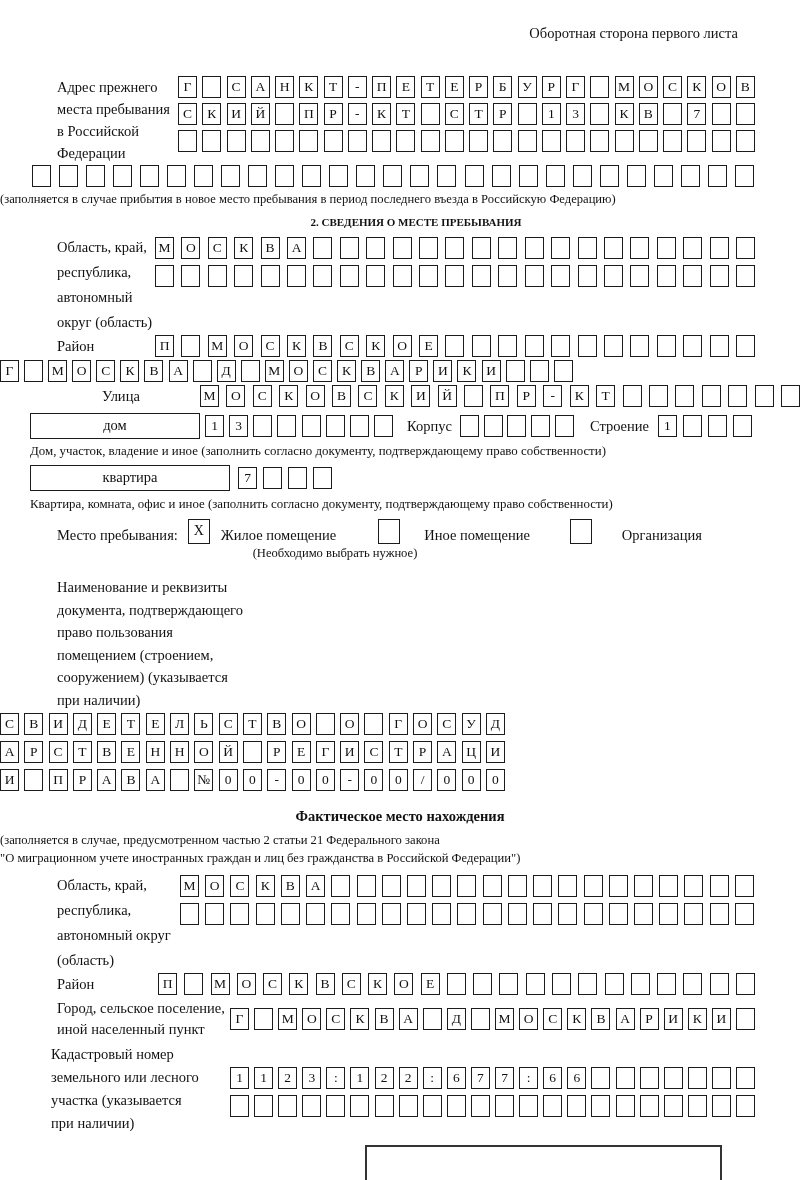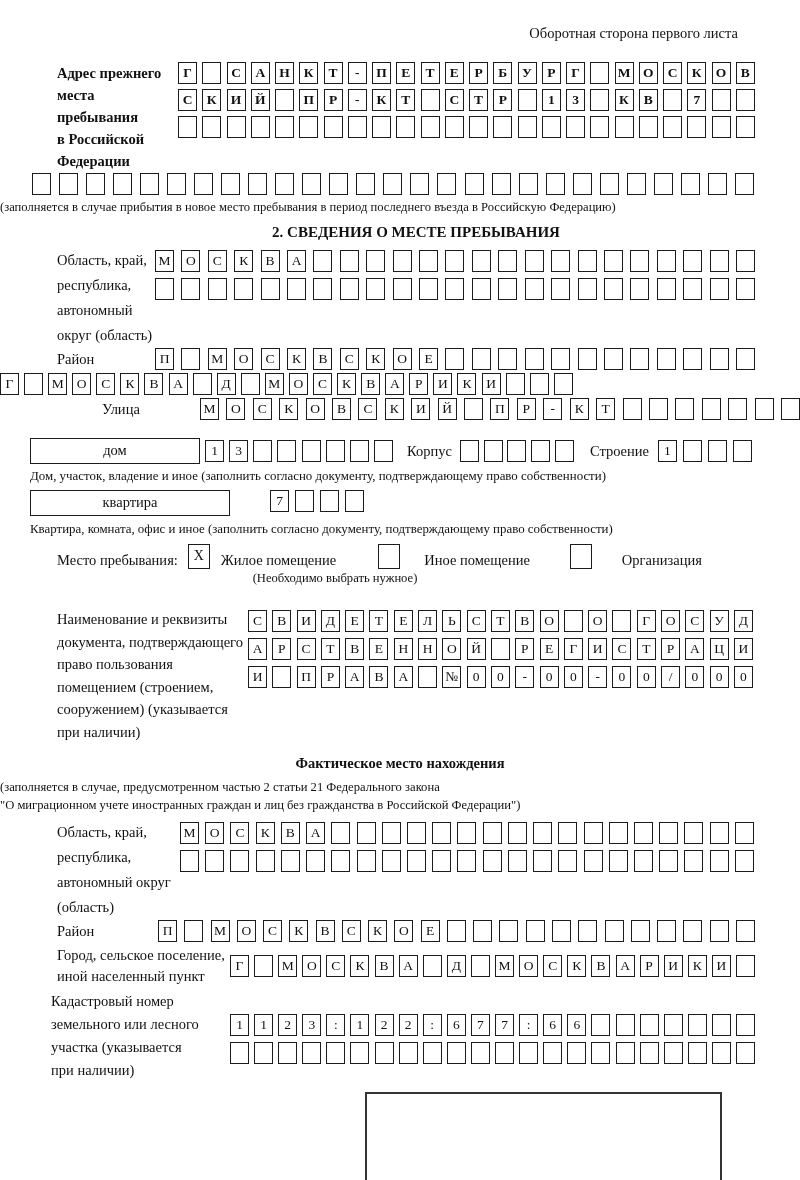--- a/index.html
+++ b/index.html
@@ -16,21 +16,21 @@
             font-size:14.5px;line-height:23px;flex:0 0 auto;}
   .checkbox{box-sizing:border-box;width:22px;height:25px;border:1.7px solid #1c1c1c;text-align:center;
             font-size:14px;line-height:22px;display:inline-block;flex:0 0 auto;}
   .title{font-weight:bold;text-align:center;}
 </style>
 </head>
 <body>
 
 <div style="text-align:right;padding:25px 62px 0 0;font-size:14.5px;">Оборотная сторона первого листа</div>
 
-<div class="row" style="margin-top:20px;font-weight:bold;">
+<div class="row" style="margin-top:34px;">
   <div class="lbl" style="width:178px;padding-left:57px;">
     <div>Адрес прежнего</div>
     <div>места пребывания</div>
     <div>в Российской</div>
     <div>Федерации</div>
   </div>
   <div class="stack">
     <div class="cells" style="width:577px;">
         <span class="cell">Г</span>
         <span class="cell"></span>
@@ -135,21 +135,21 @@
     <span class="cell"></span>
     <span class="cell"></span>
     <span class="cell"></span>
     <span class="cell"></span>
     <span class="cell"></span>
     <span class="cell"></span>
     <span class="cell"></span>
   </div>
 <div class="note center" style="margin-top:5px;">(заполняется в случае прибытия в новое место пребывания в период последнего въезда в Российскую Федерацию)</div>
 
-<div class="title" style="font-size:15px;margin-top:9px;padding-left:32px;">2. СВЕДЕНИЯ О МЕСТЕ ПРЕБЫВАНИЯ</div>
+<div class="title" style="font-size:11px;margin-top:9px;padding-left:32px;">2. СВЕДЕНИЯ О МЕСТЕ ПРЕБЫВАНИЯ</div>
 
 <div class="row" style="margin-top:7px;">
   <div class="lbl" style="width:155px;padding-left:57px;line-height:25px;">
     <div>Область, край,</div>
     <div>республика,</div>
     <div>автономный</div>
     <div>округ (область)</div>
   </div>
   <div class="stack" style="margin-top:2px;">
     <div class="cells" style="width:600px;margin-bottom:6px;">
@@ -285,21 +285,21 @@
       <span class="cell"></span>
       <span class="cell"></span>
       <span class="cell"></span>
       <span class="cell"></span>
       <span class="cell"></span>
       <span class="cell"></span>
       <span class="cell"></span>
     </div>
 </div>
 
-<div class="row" style="margin-left:30px;margin-top:18px;align-items:center;">
+<div class="row" style="margin-left:30px;margin-top:6px;align-items:center;">
   <div class="wide-box" style="width:170px;">дом</div>
   <div class="cells" style="width:188px;margin-left:5px;">
       <span class="cell">1</span>
       <span class="cell">3</span>
       <span class="cell"></span>
       <span class="cell"></span>
       <span class="cell"></span>
       <span class="cell"></span>
       <span class="cell"></span>
       <span class="cell"></span>
@@ -315,21 +315,21 @@
   <div class="lbl" style="margin:0 9px 0 16px;">Строение</div>
   <div class="cells" style="width:94px;">
       <span class="cell">1</span>
       <span class="cell"></span>
       <span class="cell"></span>
       <span class="cell"></span>
     </div>
 </div>
 <div class="note" style="margin:5px 0 0 30px;font-size:12.9px;">Дом, участок, владение и иное (заполнить согласно документу, подтверждающему право собственности)</div>
 
-<div class="row" style="margin-left:30px;margin-top:6px;gap:32px;">
+<div class="row" style="margin-left:30px;margin-top:6px;align-items:center;">
   <div class="wide-box" style="width:200px;">квартира</div>
   <div class="cells" style="width:94px;margin-left:8px;">
       <span class="cell">7</span>
       <span class="cell"></span>
       <span class="cell"></span>
       <span class="cell"></span>
     </div>
 </div>
 <div class="note" style="margin:6px 0 0 30px;font-size:12.9px;">Квартира, комната, офис и иное (заполнить согласно документу, подтверждающему право собственности)</div>
 
@@ -337,21 +337,21 @@
   <div>Место пребывания:</div>
   <span class="checkbox" style="margin:0 11px 0 10px;">X</span>
   <div>Жилое помещение</div>
   <span class="checkbox" style="margin:0 24px 0 42px;"></span>
   <div>Иное помещение</div>
   <span class="checkbox" style="margin:0 30px 0 40px;"></span>
   <div>Организация</div>
 </div>
 <div class="note" style="width:300px;margin-left:185px;text-align:center;margin-top:2px;">(Необходимо выбрать нужное)</div>
 
-<div class="row" style="margin-top:22px;">
+<div class="row" style="margin-top:15px;flex-direction:column;">
   <div class="lbl" style="width:248px;padding-left:57px;line-height:22.5px;">
     <div>Наименование и реквизиты</div>
     <div>документа, подтверждающего</div>
     <div>право пользования</div>
     <div>помещением (строением,</div>
     <div>сооружением) (указывается</div>
     <div>при наличии)</div>
   </div>
   <div class="stack" style="margin-top:2px;">
     <div class="cells" style="width:505px;margin-bottom:6px;">

